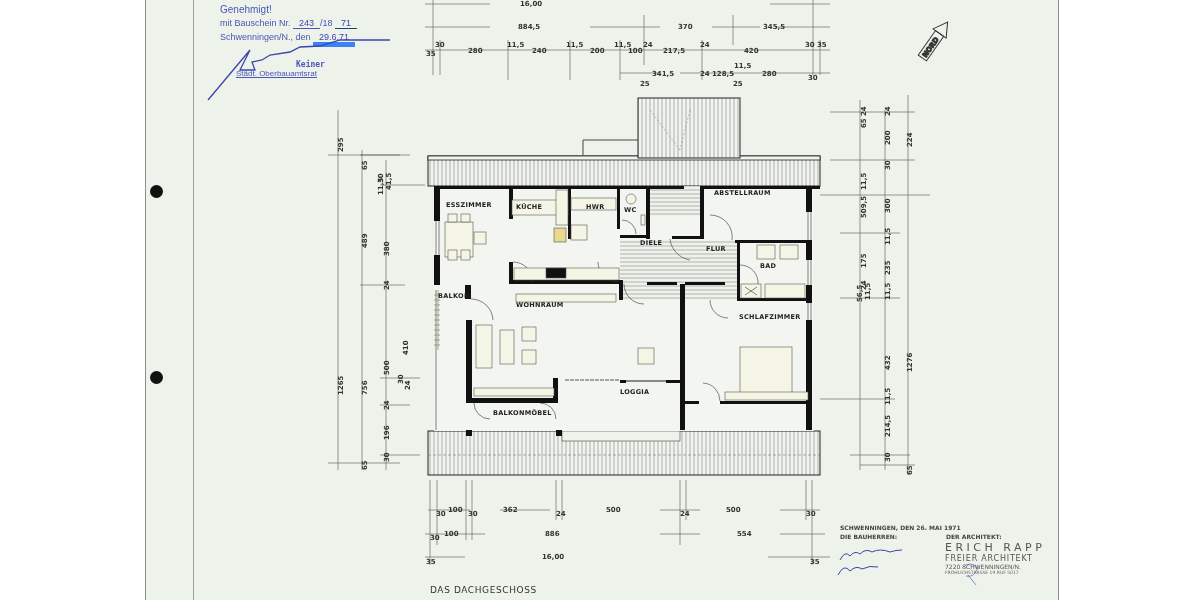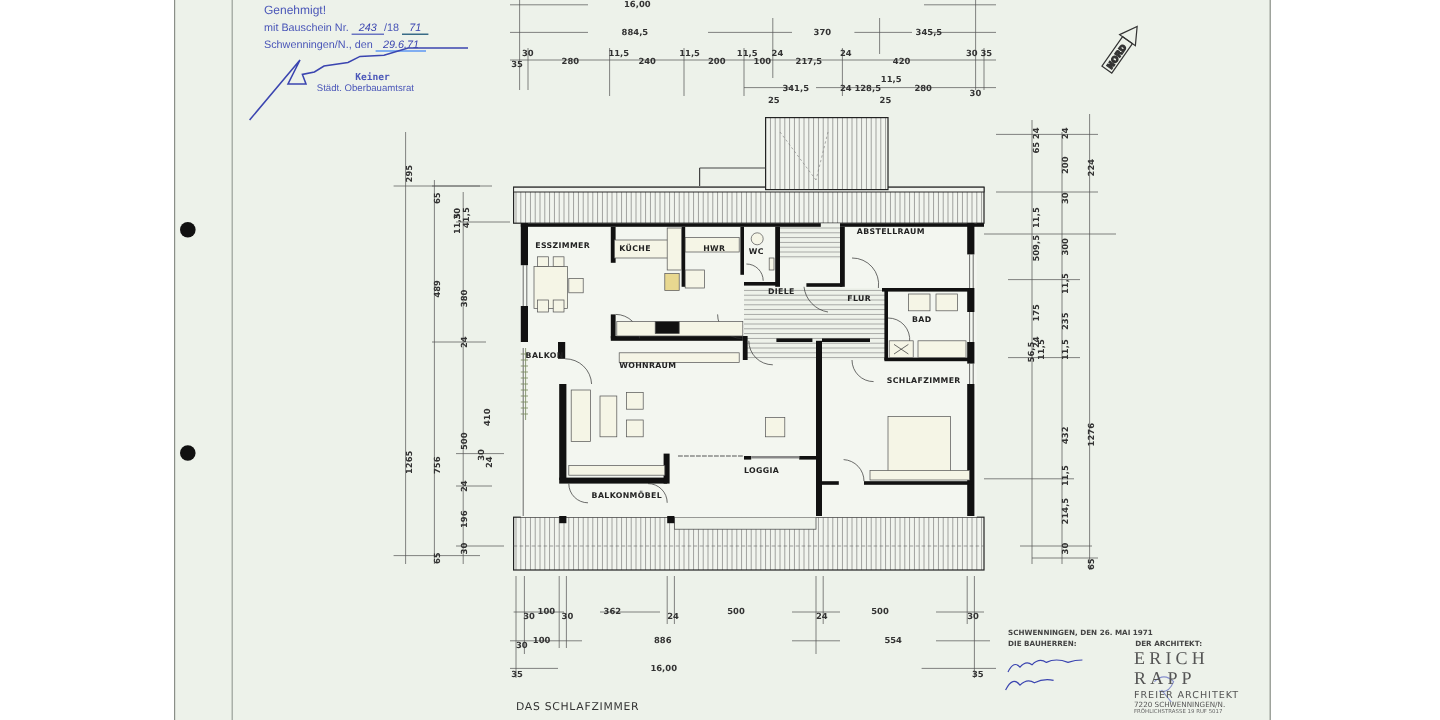--- a/index.html
+++ b/index.html
@@ -3,21 +3,21 @@
 <meta charset="utf-8">
 <style>
   html, body { margin:0; padding:0; }
   body { width:1200px; height:600px; background:#ffffff; position:relative; overflow:hidden;
          font-family:"Liberation Sans", sans-serif; }
   .paper { position:absolute; left:145px; top:0; width:912px; height:600px; background:#edf2ea;
            border-left:1px solid #8a8f88; border-right:1px solid #8a8f88; }
   .margin-line { position:absolute; left:193px; top:0; width:1px; height:600px; background:#9aa09a; }
   .hole { position:absolute; width:13px; height:13px; border-radius:50%; background:#111; }
   .stamp { position:absolute; color:#4a56b8; font-family:"Liberation Sans", sans-serif; }
-  .stamp .hand { color:#3b45b0; font-style:italic; }
+  .stamp .hand { color:#3b45b0; }
   svg { position:absolute; left:0; top:0; }
   .dim { font-family:"DejaVu Sans", sans-serif; font-size:7px; fill:#333; font-weight:bold; }
   .room { font-family:"DejaVu Sans", sans-serif; font-size:6.5px; fill:#222; font-weight:bold; letter-spacing:0.3px; }
   .caption { position:absolute; font-family:"DejaVu Sans", sans-serif; color:#333; }
   .arch { position:absolute; font-family:"DejaVu Sans", sans-serif; color:#444; }
 </style>
 </head>
 <body>
 
 <div class="paper"></div>
@@ -27,24 +27,24 @@
 
 <div class="stamp" style="left:220px;top:4px;width:200px;">
   <div style="font-size:10px;font-weight:normal;">Genehmigt!</div>
   <div style="font-size:9px;margin-top:3px;">
     <span>mit Bauschein Nr.</span>
     <span class="hand" style="border-bottom:1px solid #4a56b8;padding:0 6px;">243</span><span>/18</span>
     <span class="hand" style="border-bottom:1px solid #0c4a6e;padding:0 6px;">71</span>
   </div>
   <div style="font-size:9px;margin-top:4px;">
     <span>Schwenningen/N., den</span>
-    <span class="hand" style="border-bottom:1px solid #3b82f6;padding:0 6px;">29.6.71</span>
+    <span class="hand" style="border-bottom:5px solid #3b82f6;padding:0 6px;">29.6.71</span>
   </div>
   <div style="font-family:'DejaVu Sans Mono',monospace;font-size:8px;font-weight:bold;margin:18px 0 0 64px;padding-left:12px;">Keiner</div>
-  <div style="font-size:8px;margin-left:44px;">Städt. Oberbauamtsrat</div>
+  <div style="font-size:8px;margin-left:16px;text-decoration:underline;">Städt. Oberbauamtsrat</div>
 </div>
 
 <svg width="1200" height="600" viewBox="0 0 1200 600">
 
   <g stroke="#3b45b0" stroke-width="1.3" fill="none">
     <path d="M208 100 L250 50 L240 70 L255 70 L252 62 L262 60 L270 55 L290 52 L300 47 L320 46 L340 40 L390 40"></path>
   </g>
 
   <g transform="translate(935,40) rotate(-55)" fill="none" stroke="#333" stroke-width="1">
     <rect x="-22" y="-5" width="30" height="10"></rect>
@@ -394,27 +394,27 @@
   <g stroke="#3b45b0" stroke-width="1" fill="none">
     <path d="M840 560 q5 -10 10 -4 q5 -6 10 -2 q6 -6 12 -2 q8 -4 18 0 q6 -2 12 -2"></path>
     <path d="M838 575 q6 -12 12 -4 q6 -6 12 -2 q8 -4 16 -2"></path>
   </g>
 
   <g stroke="#5a64c0" stroke-width="1" fill="none" opacity="0.7">
     <path d="M962 568 q8 -8 16 0 q-4 10 -12 8 M968 575 l8 10"></path>
   </g>
 </svg>
 
-<div class="caption" style="left:430px;top:585px;font-size:9px;letter-spacing:0.6px;">DAS SCHLAFZIMMER</div>
+<div class="caption" style="left:430px;top:585px;font-size:9px;letter-spacing:0.6px;">DAS DACHGESCHOSS</div>
 
 <div class="arch" style="left:840px;top:524px;width:220px;">
   <div style="font-size:6px;font-weight:bold;">SCHWENNINGEN, DEN 26. MAI 1971</div>
   <div style="display:flex;font-size:6px;font-weight:bold;margin-top:2px;">
     <span style="width:106px;">DIE BAUHERREN:</span>
     <span>DER ARCHITEKT:</span>
   </div>
 </div>
 <div class="arch" style="left:945px;top:541px;width:115px;">
-  <div style="font-size:15px;letter-spacing:3.5px;color:#555;font-family:Liberation Serif, serif;">ERICH RAPP</div>
+  <div style="font-size:11px;letter-spacing:3.5px;color:#555;">ERICH RAPP</div>
   <div style="font-size:8px;letter-spacing:0.8px;color:#555;">FREIER ARCHITEKT</div>
   <div style="font-size:6px;color:#555;">7220 SCHWENNINGEN/N.</div>
   <div style="font-size:4.5px;color:#666;">FRÖHLICHSTRASSE 19 RUF 5017</div>
 </div>
 
 </body></html>

